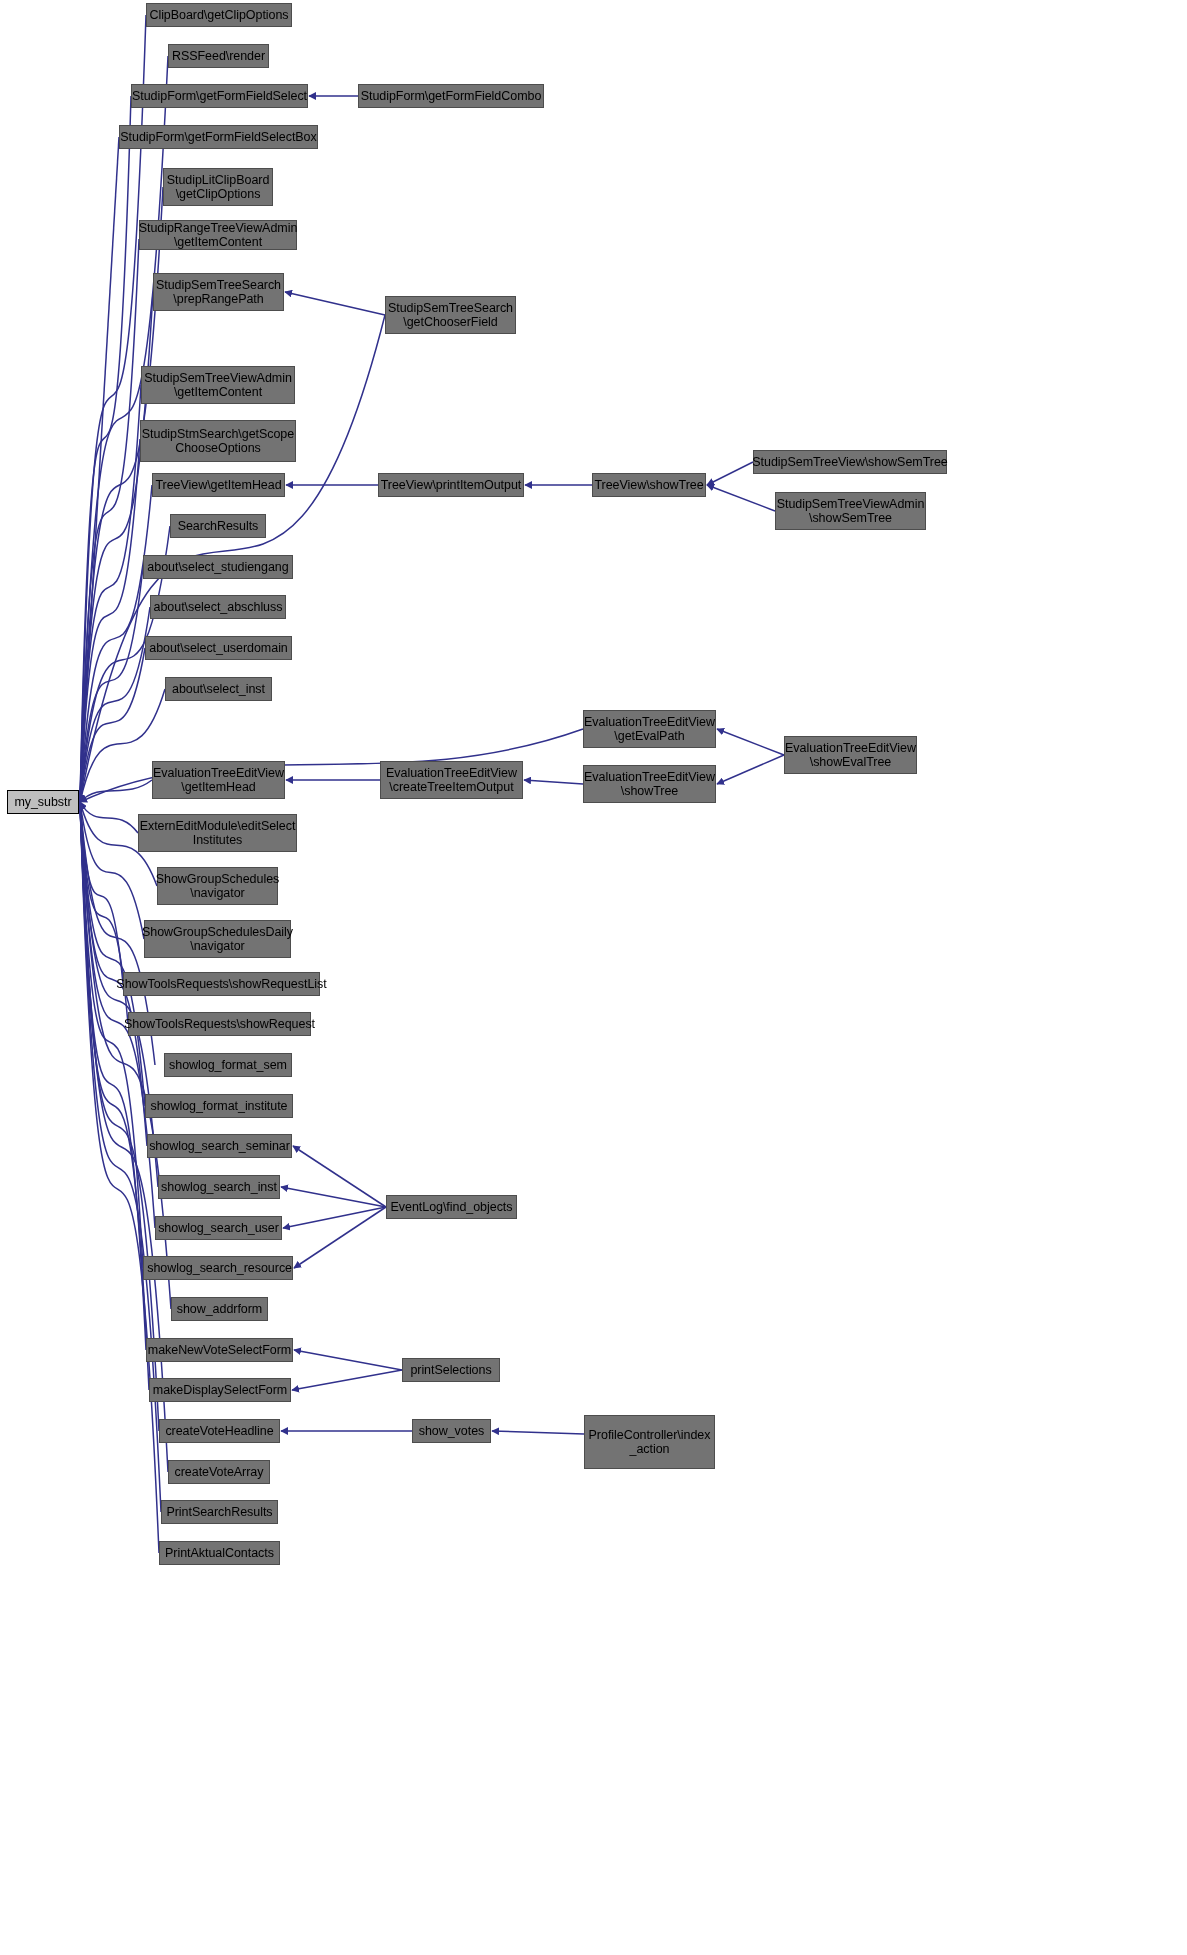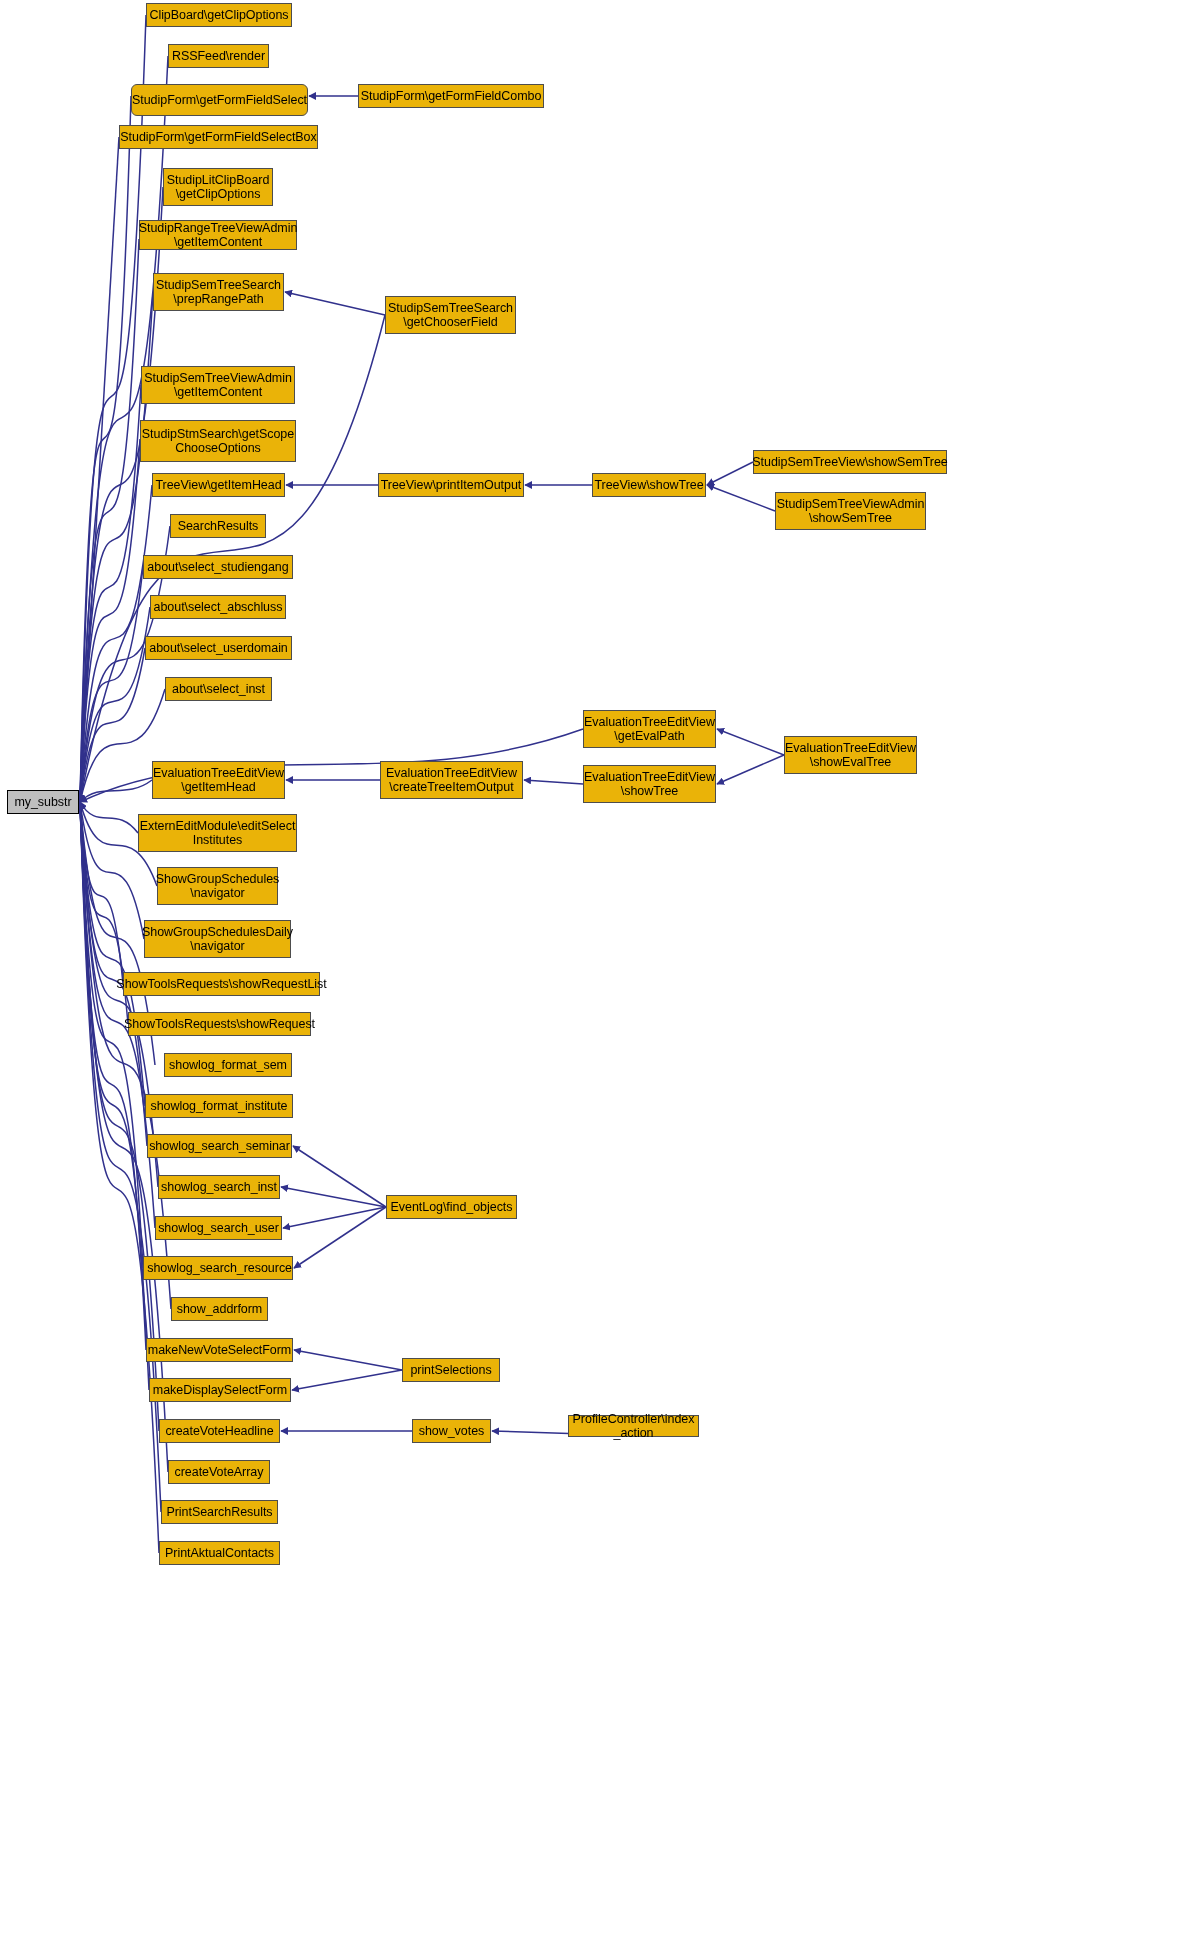--- a/index.html
+++ b/index.html
@@ -21,21 +21,21 @@
     left: 0;
     top: 0;
     width: 1187px;
     height: 1955px;
     pointer-events: none;
   }
   .node {
     position: absolute;
     box-sizing: border-box;
     border: 1px solid #4d4d4d;
-    background: #eab308;
+    background: #737373;
     color: #000000;
     font-size: 12.5px;
     line-height: 14px;
     display: flex;
     align-items: center;
     justify-content: center;
     text-align: center;
     white-space: pre-line;
     letter-spacing: -0.05px;
     z-index: 5;
@@ -109,21 +109,21 @@
         <path d="M 402 1370 L 294 1350" fill="none" stroke="#31318c" stroke-width="1.5" marker-end="url(#arrowhead)"></path>
         <path d="M 402 1370 L 292 1390" fill="none" stroke="#31318c" stroke-width="1.5" marker-end="url(#arrowhead)"></path>
         <path d="M 584 1434 L 492 1431" fill="none" stroke="#31318c" stroke-width="1.5" marker-end="url(#arrowhead)"></path>
         <path d="M 412 1431 L 281 1431" fill="none" stroke="#31318c" stroke-width="1.5" marker-end="url(#arrowhead)"></path>
       </g>
   </svg>
   <div id="nodes">
       <div class="node root" style="left: 7px; top: 790px; width: 72px; height: 24px;"><span>my_substr</span></div>
       <div class="node" style="left: 146px; top: 3px; width: 146px; height: 24px;"><span>ClipBoard\getClipOptions</span></div>
       <div class="node" style="left: 168px; top: 44px; width: 101px; height: 24px;"><span>RSSFeed\render</span></div>
-      <div class="node" style="left: 131px; top: 84px; width: 177px; height: 32px; border-radius: 6px;"><span>StudipForm\getFormFieldSelect</span></div>
+      <div class="node" style="left: 131px; top: 84px; width: 177px; height: 24px;"><span>StudipForm\getFormFieldSelect</span></div>
       <div class="node" style="left: 358px; top: 84px; width: 186px; height: 24px;"><span>StudipForm\getFormFieldCombo</span></div>
       <div class="node" style="left: 119px; top: 125px; width: 199px; height: 24px;"><span>StudipForm\getFormFieldSelectBox</span></div>
       <div class="node" style="left: 163px; top: 168px; width: 110px; height: 38px;"><span>StudipLitClipBoard
 \getClipOptions</span></div>
       <div class="node" style="left: 139px; top: 220px; width: 158px; height: 30px;"><span>StudipRangeTreeViewAdmin
 \getItemContent</span></div>
       <div class="node" style="left: 153px; top: 273px; width: 131px; height: 38px;"><span>StudipSemTreeSearch
 \prepRangePath</span></div>
       <div class="node" style="left: 385px; top: 296px; width: 131px; height: 38px;"><span>StudipSemTreeSearch
 \getChooserField</span></div>
@@ -166,19 +166,19 @@
       <div class="node" style="left: 158px; top: 1175px; width: 122px; height: 24px;"><span>showlog_search_inst</span></div>
       <div class="node" style="left: 155px; top: 1216px; width: 127px; height: 24px; text-align: right;"><span>showlog_search_user</span></div>
       <div class="node" style="left: 386px; top: 1195px; width: 131px; height: 24px;"><span>EventLog\find_objects</span></div>
       <div class="node" style="left: 143px; top: 1256px; width: 150px; height: 24px; justify-content: flex-end;"><span>showlog_search_resource</span></div>
       <div class="node" style="left: 171px; top: 1297px; width: 97px; height: 24px;"><span>show_addrform</span></div>
       <div class="node" style="left: 146px; top: 1338px; width: 147px; height: 24px;"><span>makeNewVoteSelectForm</span></div>
       <div class="node" style="left: 402px; top: 1358px; width: 98px; height: 24px;"><span>printSelections</span></div>
       <div class="node" style="left: 149px; top: 1378px; width: 142px; height: 24px;"><span>makeDisplaySelectForm</span></div>
       <div class="node" style="left: 159px; top: 1419px; width: 121px; height: 24px;"><span>createVoteHeadline</span></div>
       <div class="node" style="left: 412px; top: 1419px; width: 79px; height: 24px;"><span>show_votes</span></div>
-      <div class="node" style="left: 568px; top: 1415px; width: 131px; height: 22px;"><span>ProfileController\index
+      <div class="node" style="left: 584px; top: 1415px; width: 131px; height: 54px;"><span>ProfileController\index
 _action</span></div>
       <div class="node" style="left: 168px; top: 1460px; width: 102px; height: 24px;"><span>createVoteArray</span></div>
       <div class="node" style="left: 161px; top: 1500px; width: 117px; height: 24px;"><span>PrintSearchResults</span></div>
       <div class="node" style="left: 159px; top: 1541px; width: 121px; height: 24px;"><span>PrintAktualContacts</span></div>
     </div>
 </div>
 
 </body></html>

